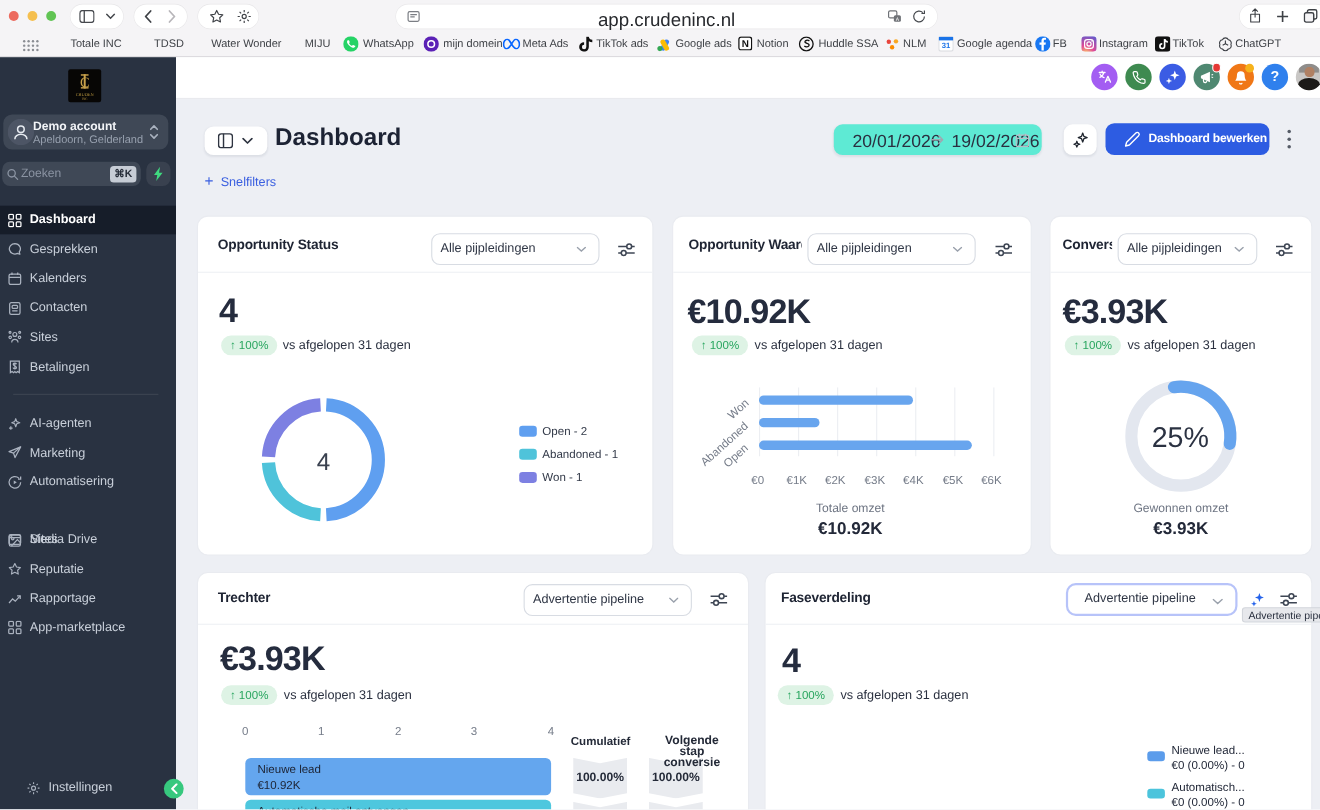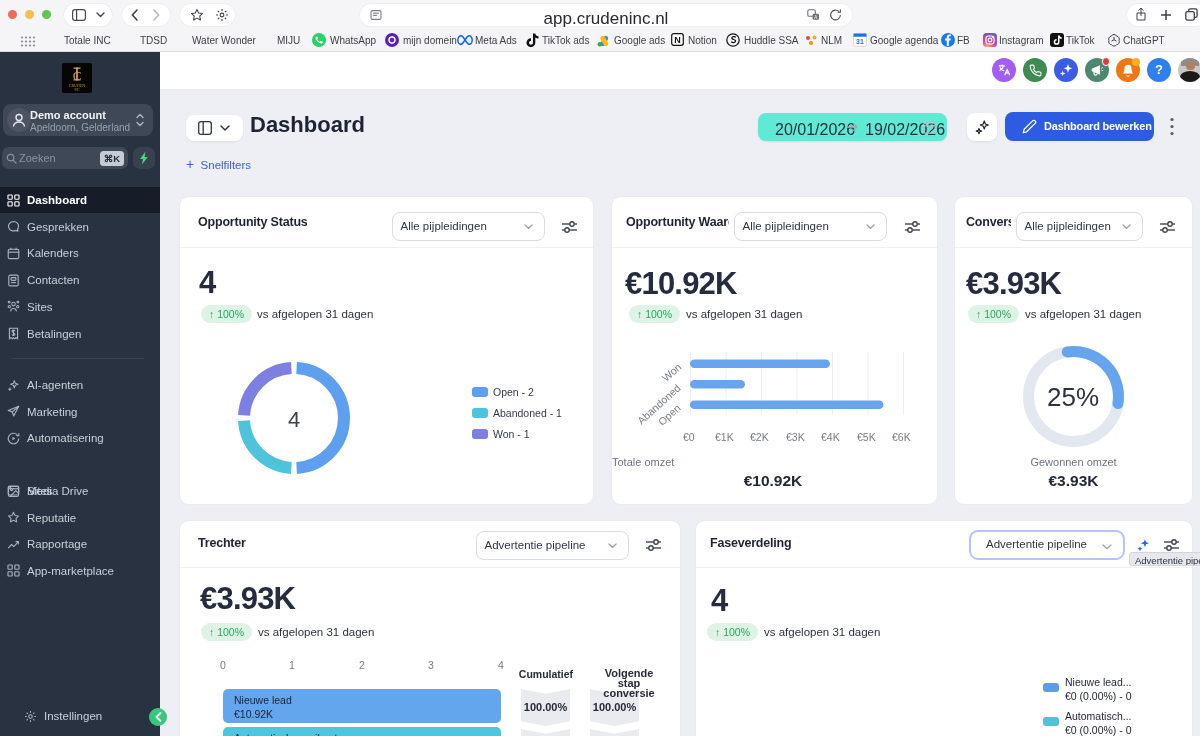--- a/index.html
+++ b/index.html
@@ -559,21 +559,21 @@
     <div class="rotlab" style="right:258px;top:162px;">Won</div>
     <div class="rotlab" style="right:258px;top:183px;">Abandoned</div>
     <div class="rotlab" style="right:258px;top:203px;">Open</div>
     <div class="axlab" style="left:71px;top:234px;">€0</div>
     <div class="axlab" style="left:103px;top:234px;">€1K</div>
     <div class="axlab" style="left:138px;top:234px;">€2K</div>
     <div class="axlab" style="left:174px;top:234px;">€3K</div>
     <div class="axlab" style="left:209px;top:234px;">€4K</div>
     <div class="axlab" style="left:245px;top:234px;">€5K</div>
     <div class="axlab" style="left:280px;top:234px;">€6K</div>
-    <div class="abs gray" style="left:0;width:322px;top:259px;text-align:left;font-size:11px;">Totale omzet</div>
+    <div class="abs gray" style="left:0;width:322px;top:259px;text-align:center;font-size:11px;">Totale omzet</div>
     <div class="abs" style="left:0;width:322px;top:275px;text-align:center;font-size:15.5px;font-weight:bold;color:#232939;">€10.92K</div>
   </div>
 
   <div class="card" id="c3" style="left:954px;top:196px;width:239px;height:309px;">
     <div class="chead"></div>
     <div class="ctitle" style="left:11px;width:45px;">Conversi</div>
     <div class="sel" style="left:61px;width:127px;">
         <span class="st">Alle pijpleidingen</span>
         <svg class="sc" width="9" height="5.5" viewBox="0 0 10 6">
           <polyline points="1,1 5,4.7 9,1" fill="none" stroke="#9aa1ac" stroke-width="1.4" stroke-linecap="round"></polyline>

